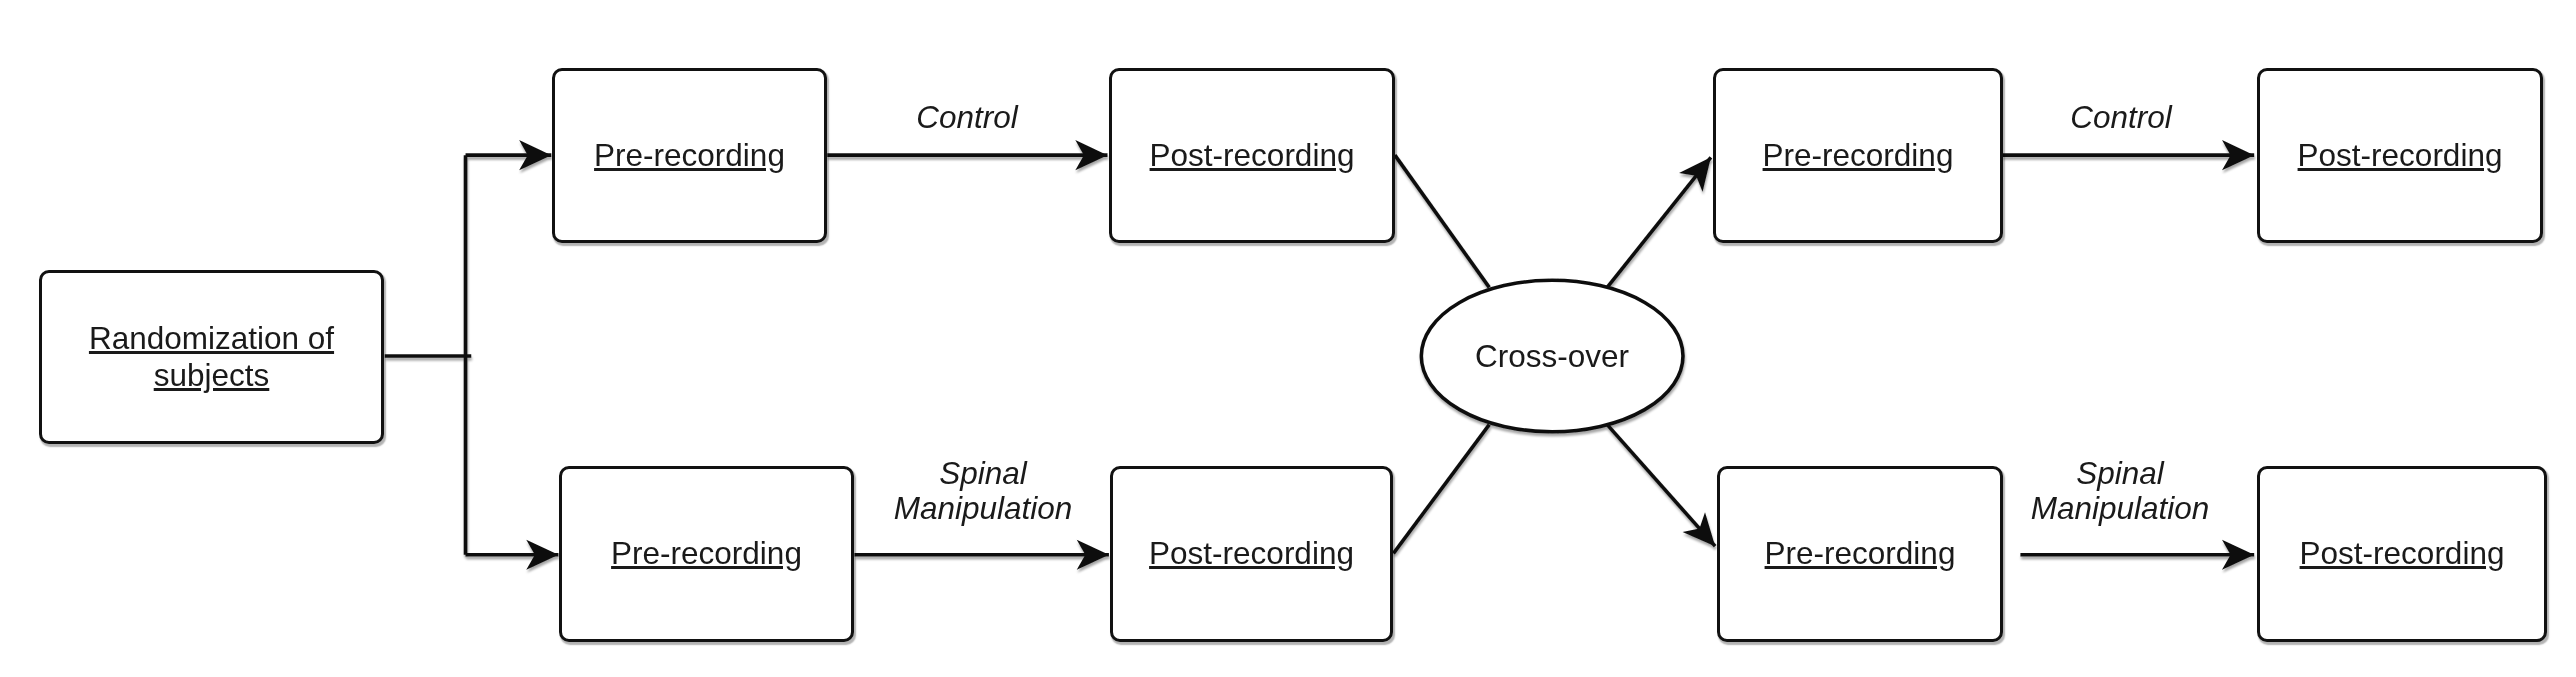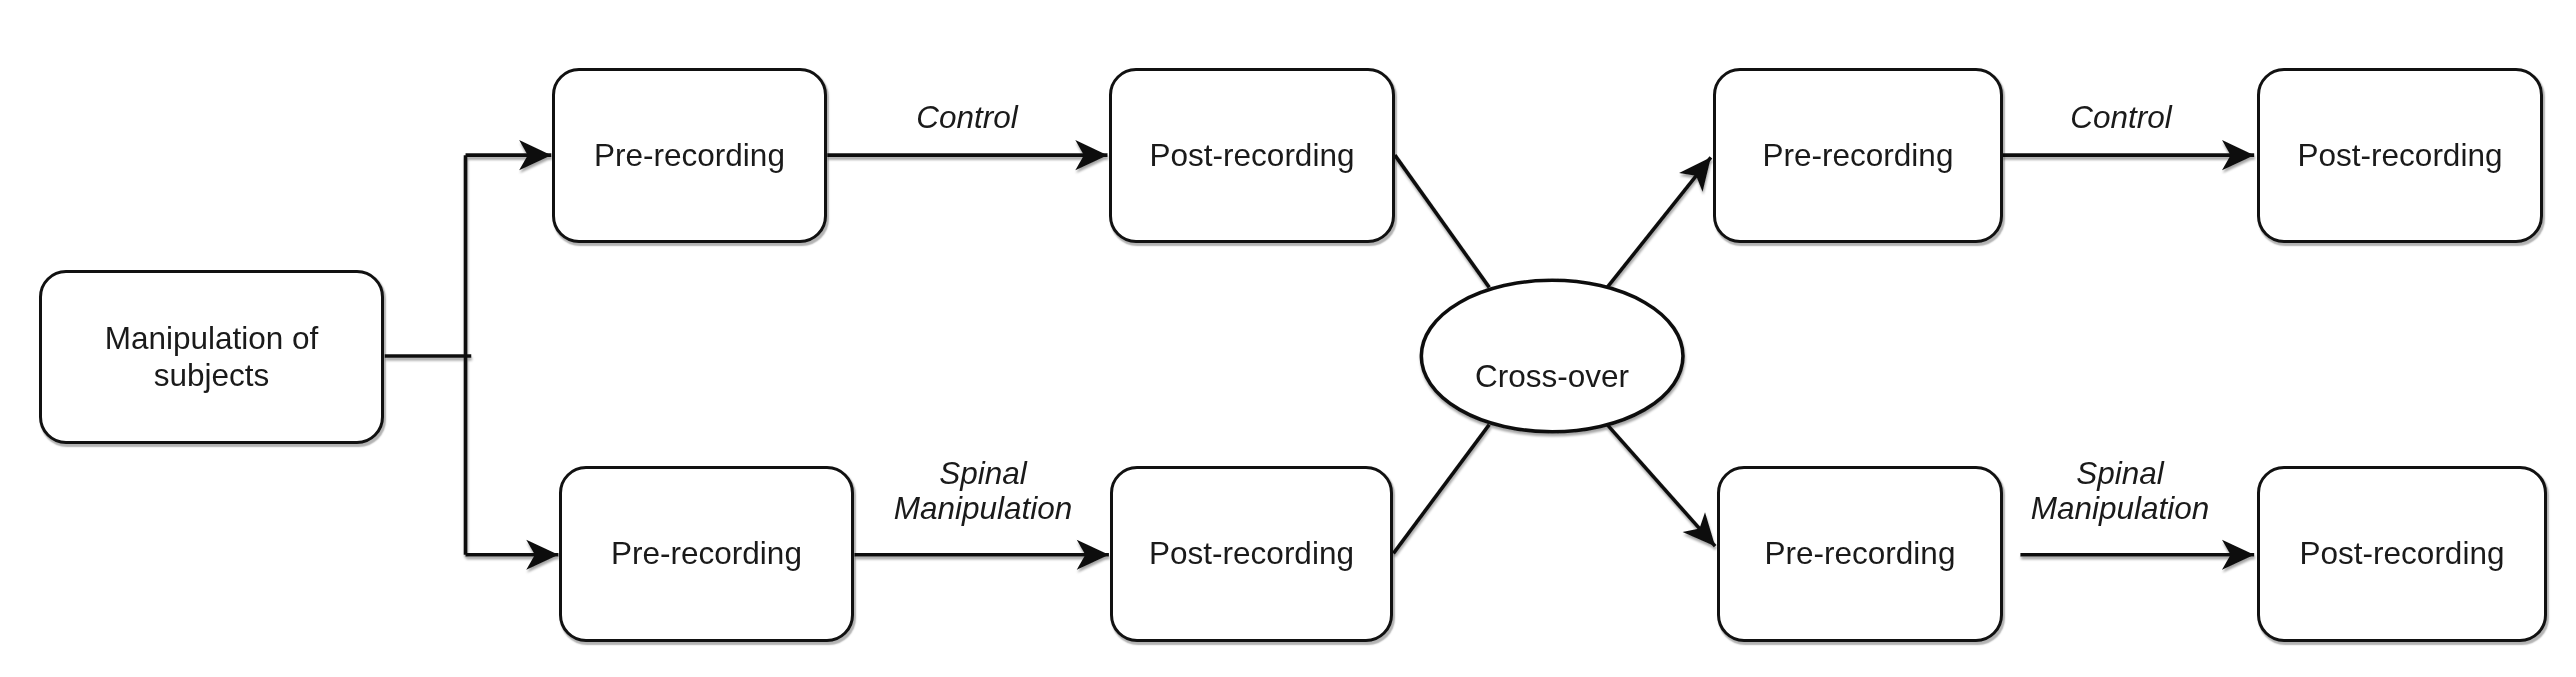--- a/index.html
+++ b/index.html
@@ -21,29 +21,30 @@
     left: 0;
     top: 0;
     width: 2576px;
     height: 677px;
   }
   .node {
     position: absolute;
     box-sizing: border-box;
     background: #ffffff;
     border: 3.6px solid #111111;
-    border-radius: 27px;
+    border-radius: 10px;
     display: flex;
     align-items: center;
     justify-content: center;
     text-align: center;
     font-size: 31.5px;
     line-height: 1.18;
     color: #1a1a1a;
     box-shadow: 1.4px 2.9px 1.4px rgba(0,0,0,0.30);
+    text-decoration: underline;
   }
   #n-rand    { left:   39px; top: 270px; width: 345px; height: 174px; padding: 0 18.6px; }
   #n-pre1t   { left:  552px; top:  68px; width: 275px; height: 175px; }
   #n-post1t  { left: 1109px; top:  68px; width: 286px; height: 175px; }
   #n-pre2t   { left: 1713px; top:  68px; width: 290px; height: 175px; }
   #n-post2t  { left: 2257px; top:  68px; width: 286px; height: 175px; }
   #n-pre1b   { left:  559px; top: 466px; width: 295px; height: 176px; }
   #n-post1b  { left: 1110px; top: 466px; width: 283px; height: 176px; }
   #n-pre2b   { left: 1717px; top: 466px; width: 286px; height: 176px; }
   #n-post2b  { left: 2257px; top: 466px; width: 290px; height: 176px; }
@@ -62,21 +63,20 @@
   #l-control2 { left: 2121px; top: 117px; }
   #l-spinal1  { left: 983px; top: 491px; white-space: normal; width: 222px; }
   #l-spinal2  { left: 2120px; top: 491px; white-space: normal; width: 222px; }
   #l-crossover {
     position: absolute;
     transform: translate(-50%, -50%);
     left: 1552px; top: 356px;
     font-size: 31.5px;
     color: #1a1a1a;
     white-space: nowrap;
-    margin-top: 20px;
   }
 </style>
 </head>
 <body>
 
 <div id="canvas">
 
   <svg id="connector-layer" viewBox="0 0 3601 947" xmlns="http://www.w3.org/2000/svg" aria-hidden="true">
     <defs>
       <marker id="arrow" markerUnits="userSpaceOnUse" markerWidth="56" markerHeight="48" refX="47" refY="24" orient="auto">
@@ -105,21 +105,21 @@
 
       <path d="M2800,217 L3152,217" marker-end="url(#arrow)"></path>
 
       <path d="M2825,776 L3152,776" marker-end="url(#arrow)"></path>
 
       <ellipse cx="2170" cy="498" rx="183" ry="106" fill="#ffffff"></ellipse>
     </g>
   </svg>
 
   <div class="node" id="n-rand">
-    <span>Manipulation of subjects</span>
+    <span>Randomization of subjects</span>
   </div>
 
   <div class="node" id="n-pre1t">
     <span>Pre-recording</span>
   </div>
 
   <div class="node" id="n-post1t">
     <span>Post-recording</span>
   </div>
 

